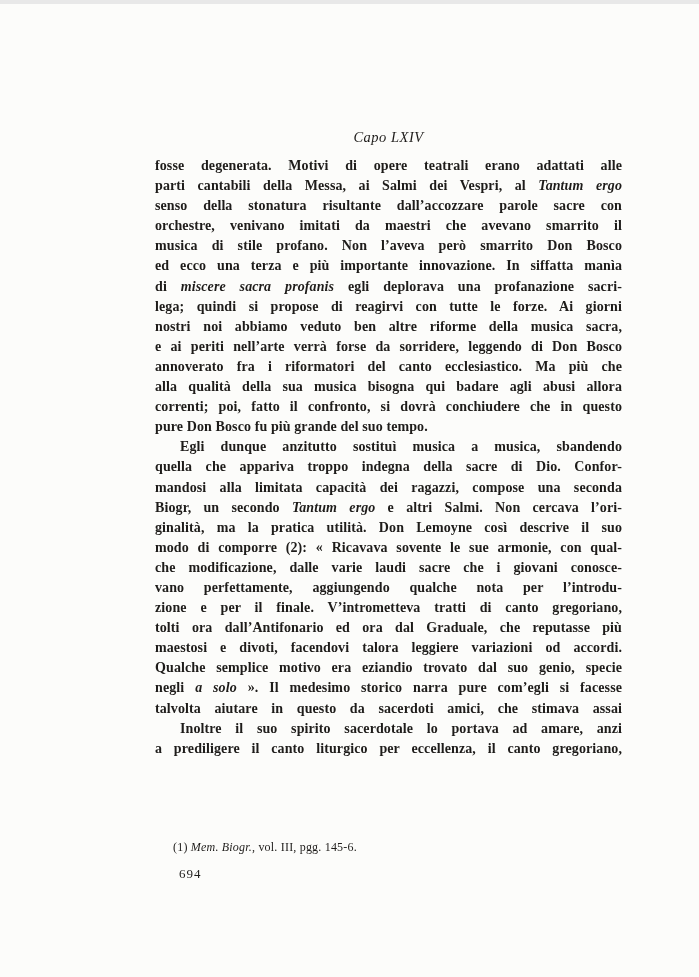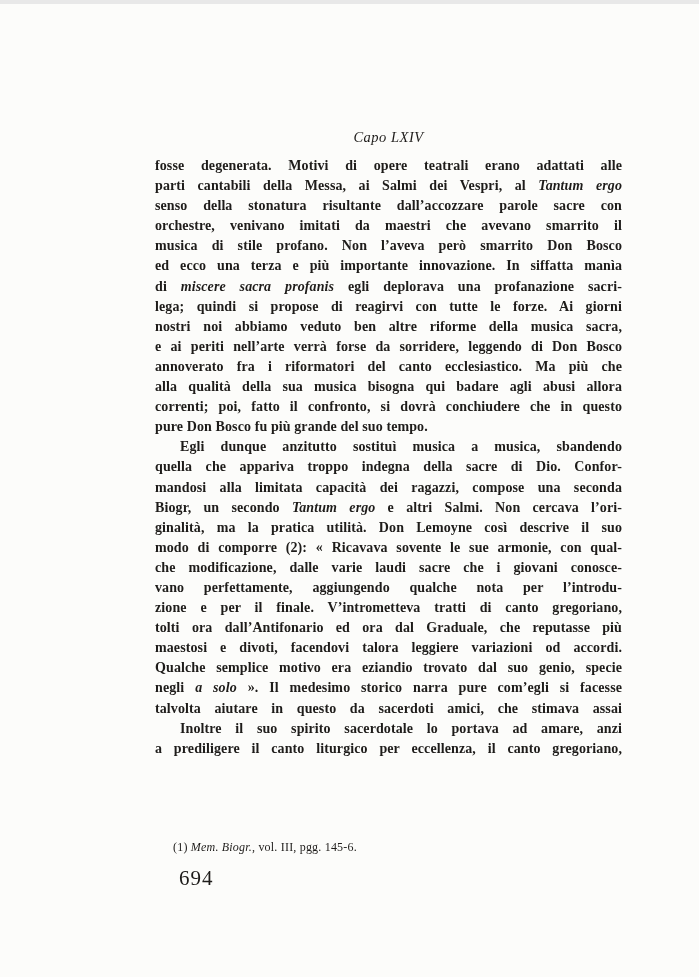--- a/index.html
+++ b/index.html
@@ -53,21 +53,21 @@
     top: 836px;
     left: 173px;
     width: 449px;
     font-size: 12px;
     letter-spacing: 0.2px;
   }
   .page-number {
     position: absolute;
     top: 862px;
     left: 179px;
-    font-size: 21px;
+    font-size: 13px;
     letter-spacing: 1px;
   }
 </style>
 </head>
 <body>
 
 <div class="page">
   <div class="running-head">Capo LXIV</div>
 
   <div class="body-text">

